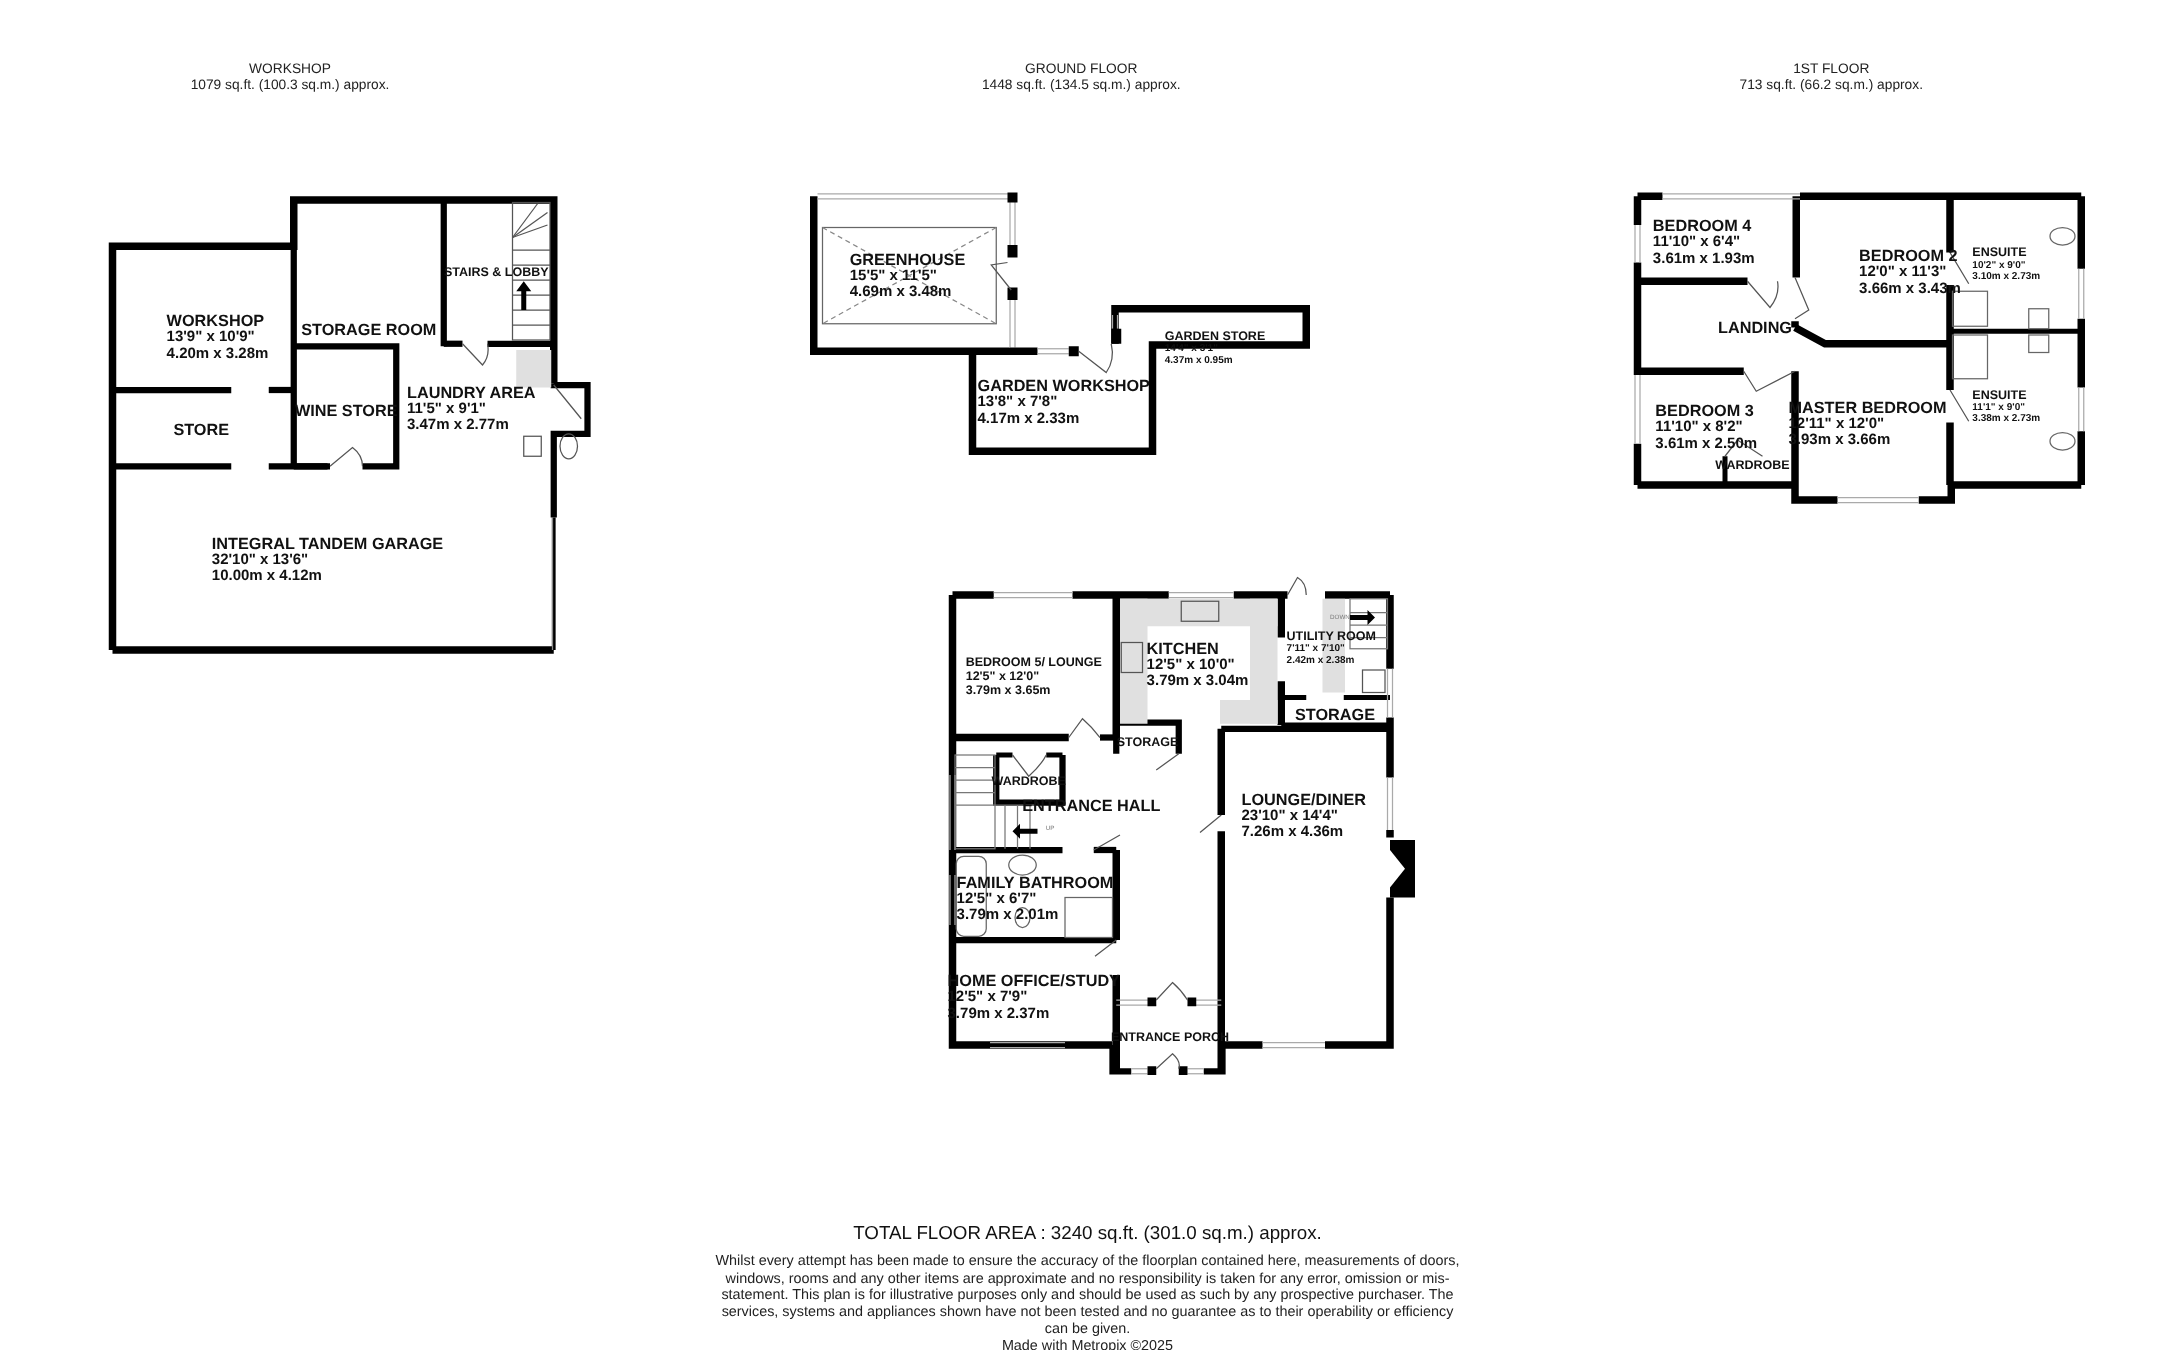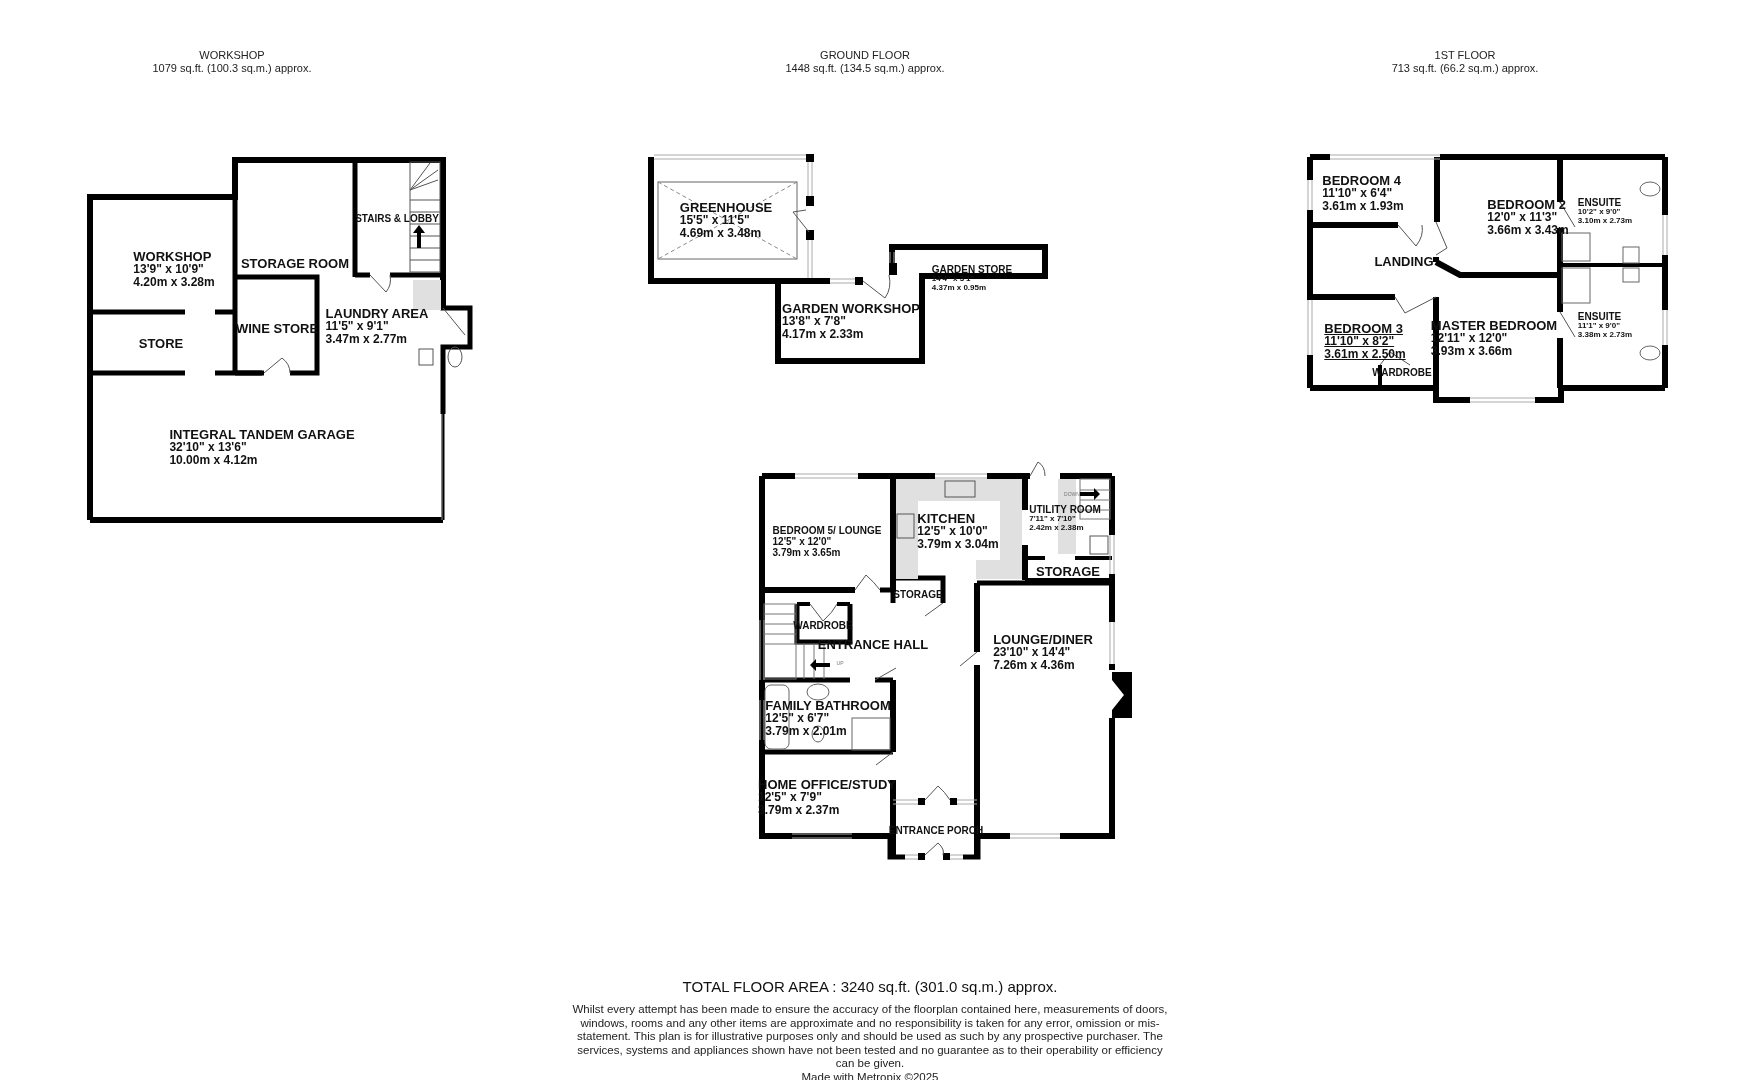--- a/index.html
+++ b/index.html
@@ -406,21 +406,21 @@
   <span class="dim">3.66m  x 3.43m</span>
 </div>
 <div class="room xs" style="left:1605px; top:198px;">
   <span class="name">ENSUITE</span>
   <span class="dim">10'2"  x 9'0"</span>
   <span class="dim">3.10m  x 2.73m</span>
 </div>
 <div class="room" style="left:1370px; top:255px;margin-left:34px;">
   <span class="name">LANDING</span>
 </div>
-<div class="room" style="left:1365px; top:322px;text-decoration:underline;">
+<div class="room" style="left:1365px; top:322px;">
   <span class="name">BEDROOM 3</span>
   <span class="dim">11'10"  x 8'2"</span>
   <span class="dim">3.61m  x 2.50m</span>
 </div>
 <div class="room" style="left:1494px; top:319px;">
   <span class="name">MASTER BEDROOM</span>
   <span class="dim">12'11"  x 12'0"</span>
   <span class="dim">3.93m  x 3.66m</span>
 </div>
 <div class="room xs" style="left:1605px; top:312px;">

